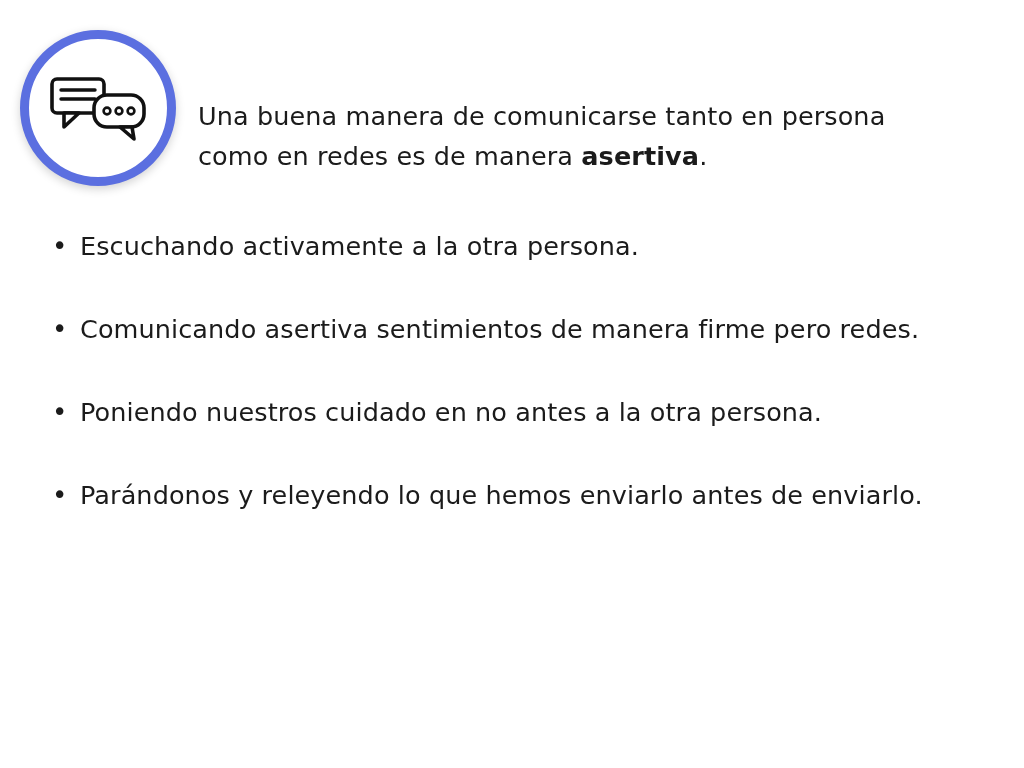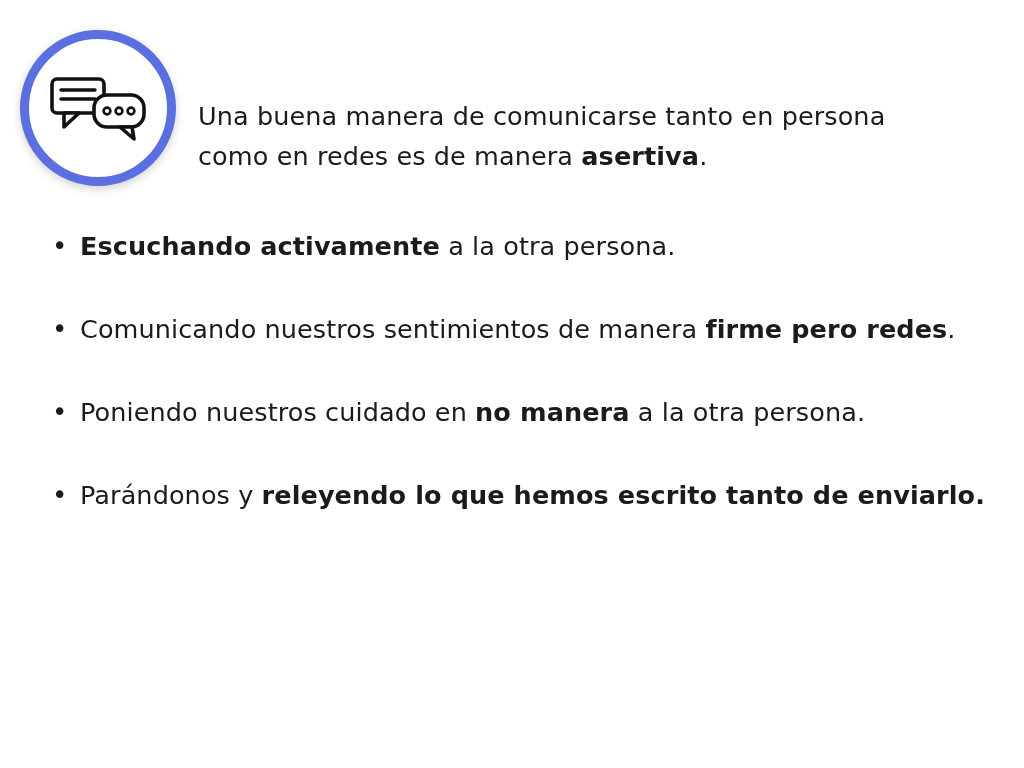--- a/index.html
+++ b/index.html
@@ -83,21 +83,21 @@
     padding-left: 2px;
     box-sizing: border-box;
   }
   .btext {
     flex: 1 1 auto;
     font-size: 25.5px;
     line-height: 1.42;
     color: #1b1b1b;
     letter-spacing: 0.1px;
   }
-  .btext b { font-weight: bold; }
+  .btext b { font-weight: normal; }
   .justify { text-align: justify; }
 </style>
 </head>
 <body>
 
 <div class="slide">
 
   <div class="header">
 
     <div class="icon-badge">
@@ -126,32 +126,32 @@
     <div class="bullet">
       <div class="dot">•</div>
       <div class="btext">
         <b>Escuchando activamente</b><span> a la otra persona.</span>
       </div>
     </div>
 
     <div class="bullet">
       <div class="dot">•</div>
       <div class="btext justify">
-        <span>Comunicando nuestros sentimientos de manera </span><b>firme pero redes</b><span>.</span>
+        <span>Comunicando asertiva sentimientos de manera </span><b>firme pero redes</b><span>.</span>
       </div>
     </div>
 
     <div class="bullet">
       <div class="dot">•</div>
       <div class="btext">
-        <span>Poniendo nuestros cuidado en </span><b>no manera</b><span> a la otra persona.</span>
+        <span>Poniendo nuestros cuidado en </span><b>no antes</b><span> a la otra persona.</span>
       </div>
     </div>
 
     <div class="bullet">
       <div class="dot">•</div>
       <div class="btext justify">
-        <span>Parándonos y </span><b>releyendo lo que hemos escrito tanto de enviarlo.</b>
+        <span>Parándonos y </span><b>releyendo lo que hemos enviarlo antes de enviarlo.</b>
       </div>
     </div>
 
   </div>
 </div>
 
 </body></html>

